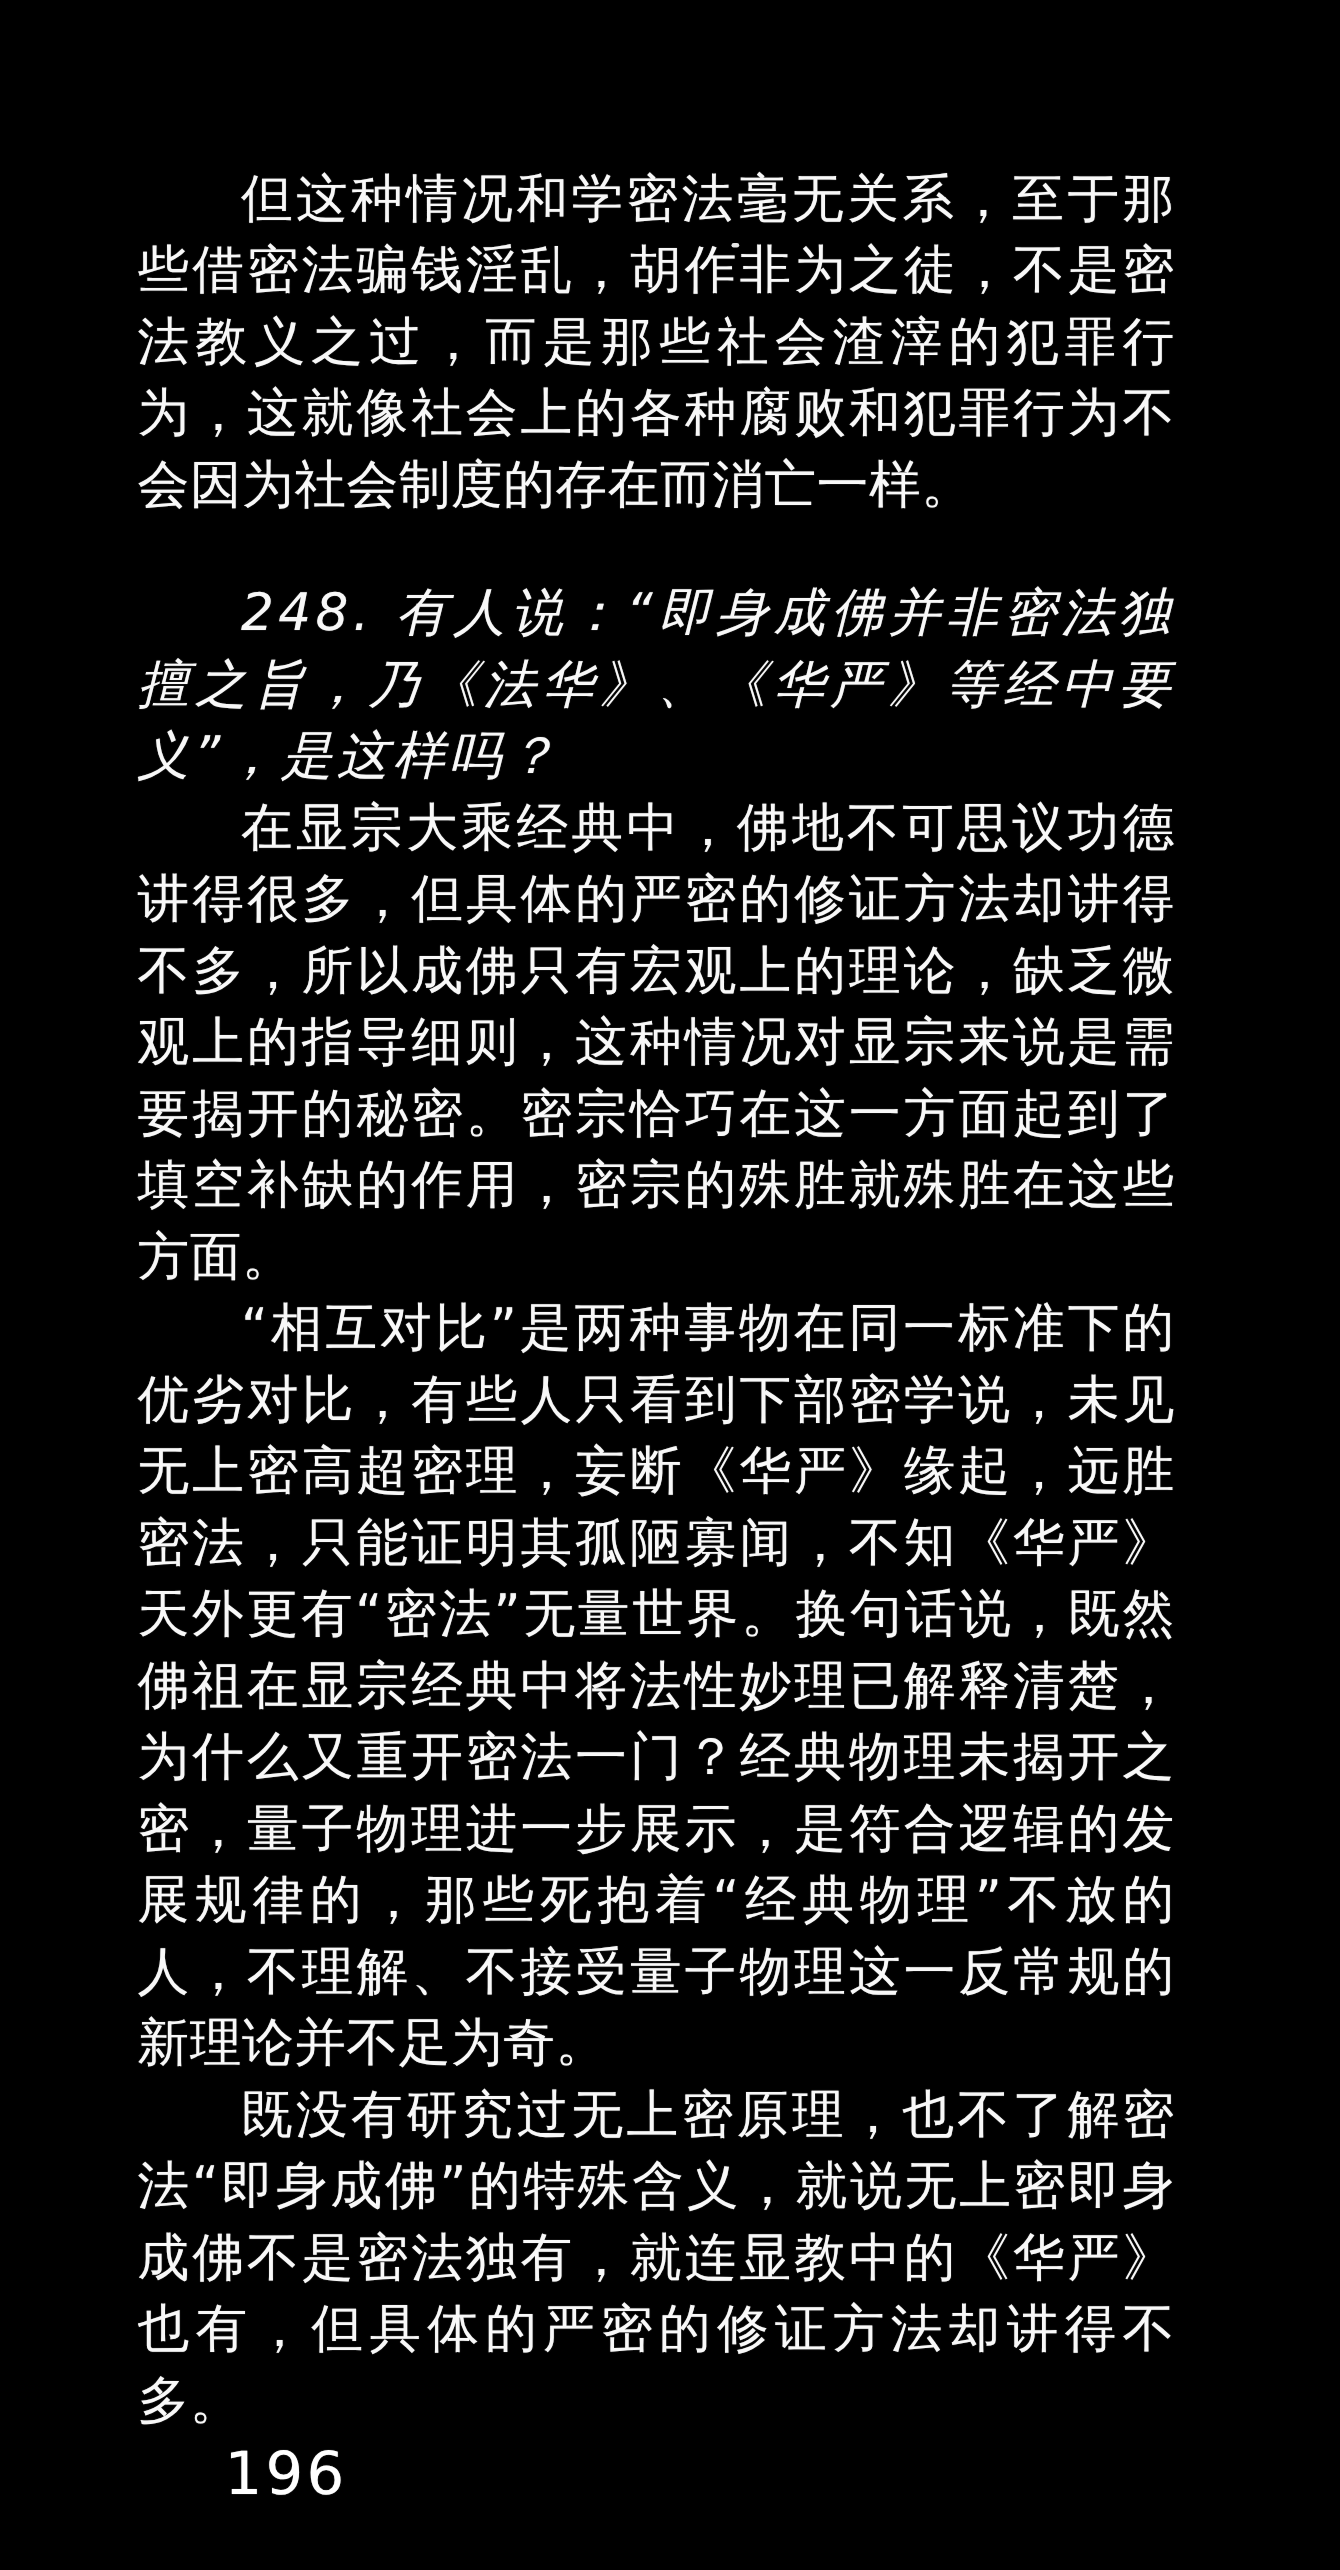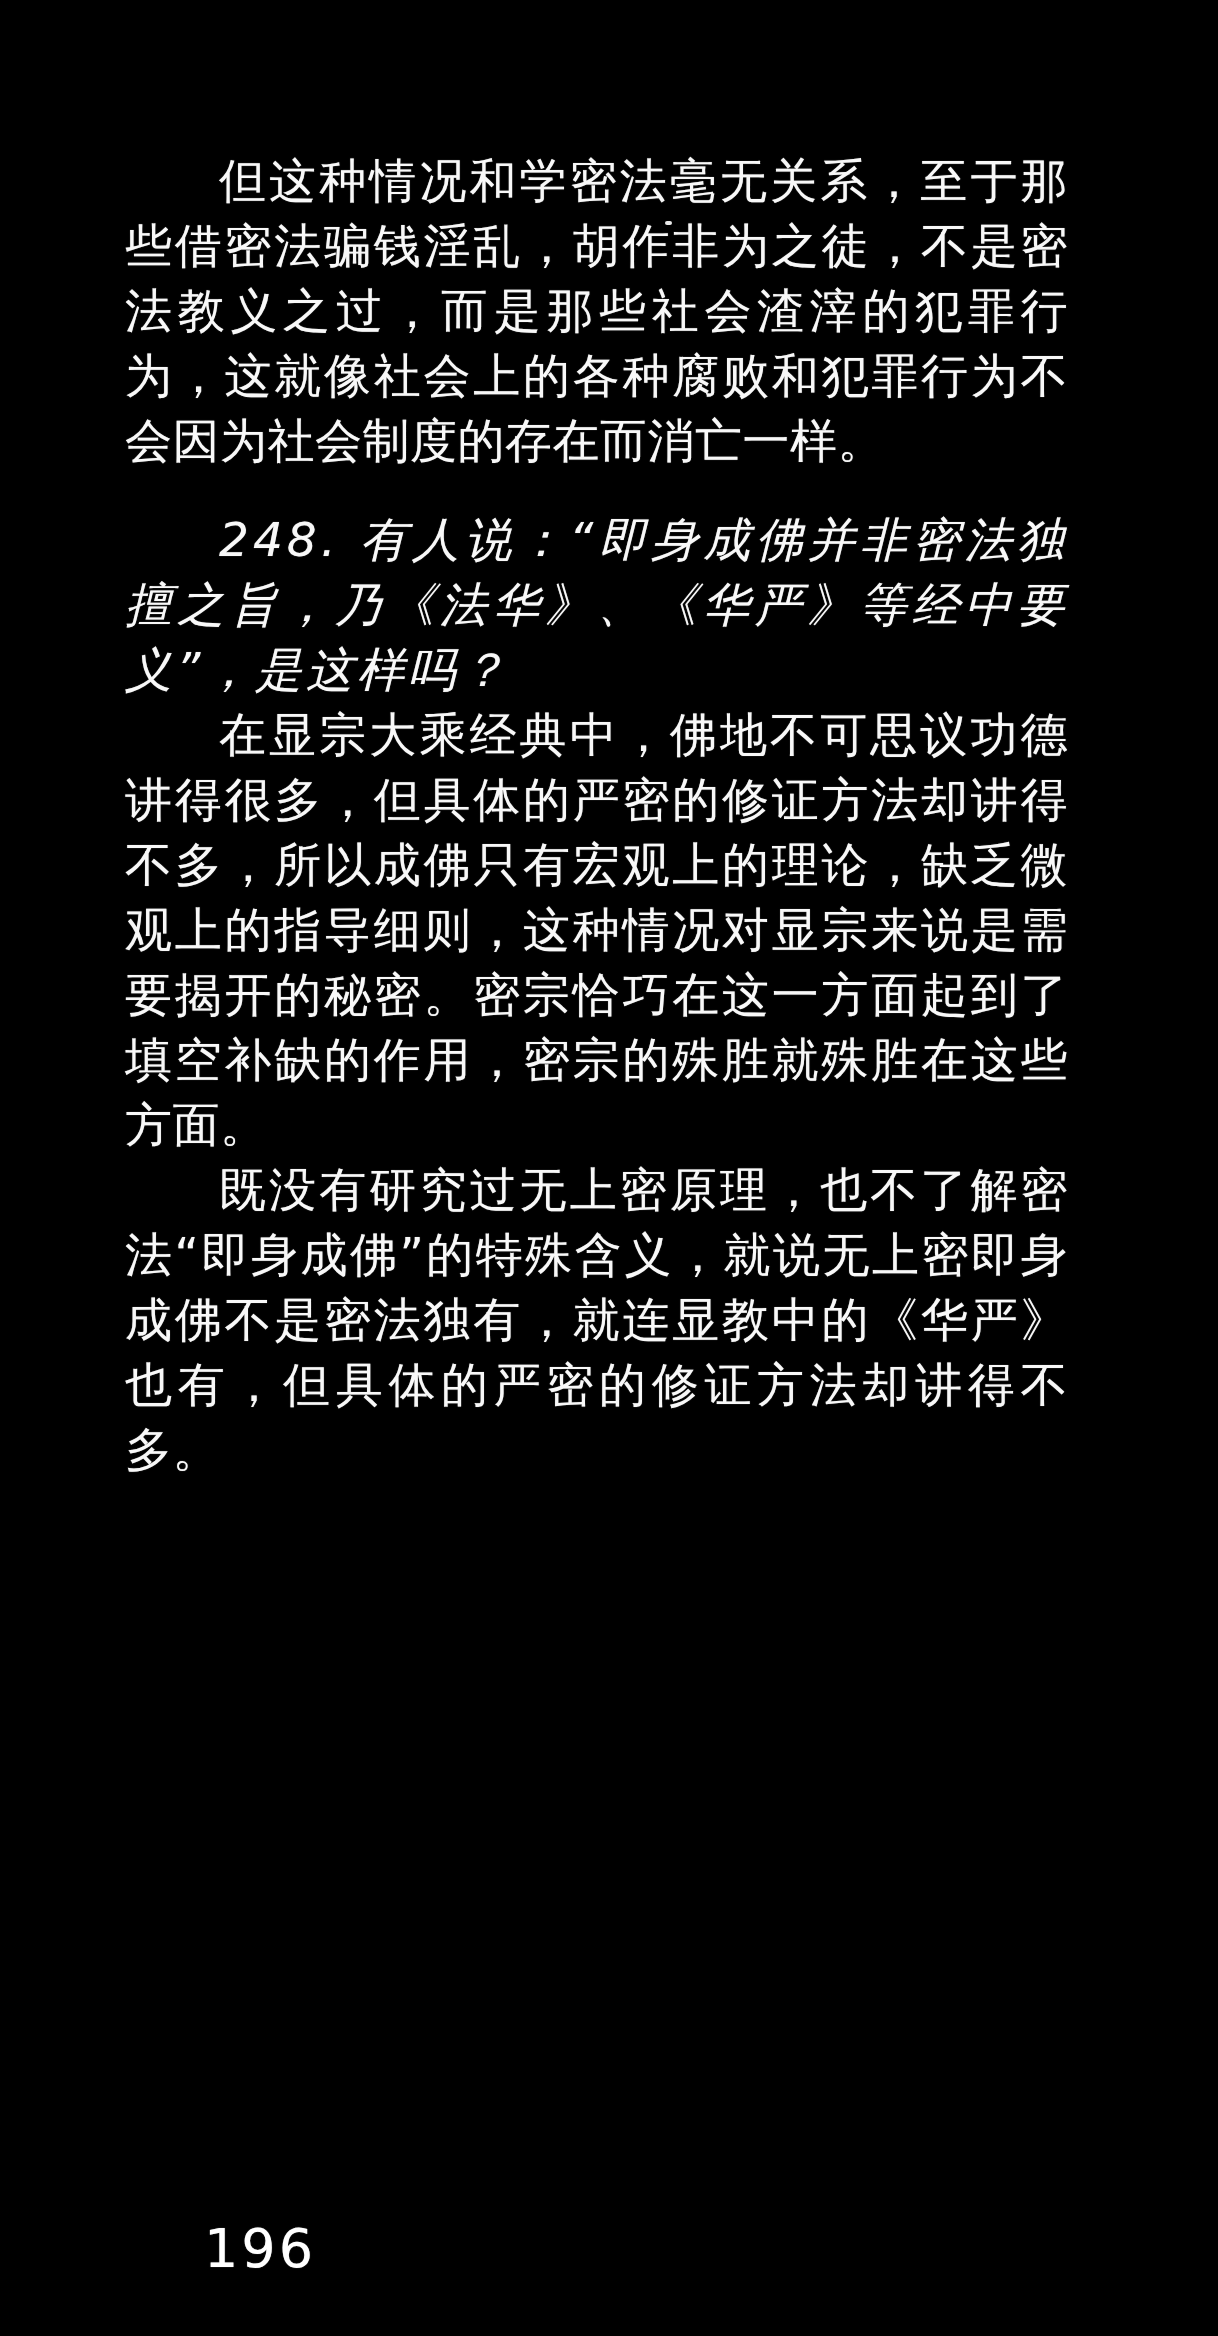--- a/index.html
+++ b/index.html
@@ -29,21 +29,21 @@
     text-align: justify;
     text-indent: 2em;
     letter-spacing: 0.5px;
     color: #f8f8f8;
     
     text-shadow: 0 0 1px rgba(255,255,255,0.55);
   }
   .question-font {
     font-style: italic;
     letter-spacing: 4px;
-    margin-top: 34px; 
+    margin-top: 52px; 
     font-weight: 500;
   }
   .scan-dot {
     position: absolute;
     left: 665px;
     top: 221px;
     width: 7px;
     height: 4px;
     background: #e8e8e8;
     border-radius: 2px;
@@ -66,20 +66,21 @@
 <div class="page">
 
   <main class="text-column">
 
     <p class="para body-font">但这种情况和学密法毫无关系，至于那些借密法骗钱淫乱，胡作非为之徒，不是密法教义之过，而是那些社会渣滓的犯罪行为，这就像社会上的各种腐败和犯罪行为不会因为社会制度的存在而消亡一样。</p>
 
     <p class="para question-font">248. 有人说：“即身成佛并非密法独擅之旨，乃《法华》、《华严》等经中要义”，是这样吗？</p>
 
     <p class="para body-font">在显宗大乘经典中，佛地不可思议功德讲得很多，但具体的严密的修证方法却讲得不多，所以成佛只有宏观上的理论，缺乏微观上的指导细则，这种情况对显宗来说是需要揭开的秘密。密宗恰巧在这一方面起到了填空补缺的作用，密宗的殊胜就殊胜在这些方面。</p>
 
+    <p class="para body-font">“相互对比”是两种事物在同一标准下的优劣对比，有些人只看到下部密学说，未见无上密高超密理，妄断《华严》缘起，远胜密法，只能证明其孤陋寡闻，不知《华严》天外更有“密法”无量世界。换句话说，既然佛祖在显宗经典中将法性妙理已解释清楚，为什么又重开密法一门？经典物理未揭开之密，量子物理进一步展示，是符合逻辑的发展规律的，那些死抱着“经典物理”不放的人，不理解、不接受量子物理这一反常规的新理论并不足为奇。</p>
 
     <p class="para body-font">既没有研究过无上密原理，也不了解密法“即身成佛”的特殊含义，就说无上密即身成佛不是密法独有，就连显教中的《华严》也有，但具体的严密的修证方法却讲得不多。</p>
 
   </main>
 
   <span class="scan-dot"></span>
 
   <footer>
     <span class="page-number">196</span>
   </footer>

